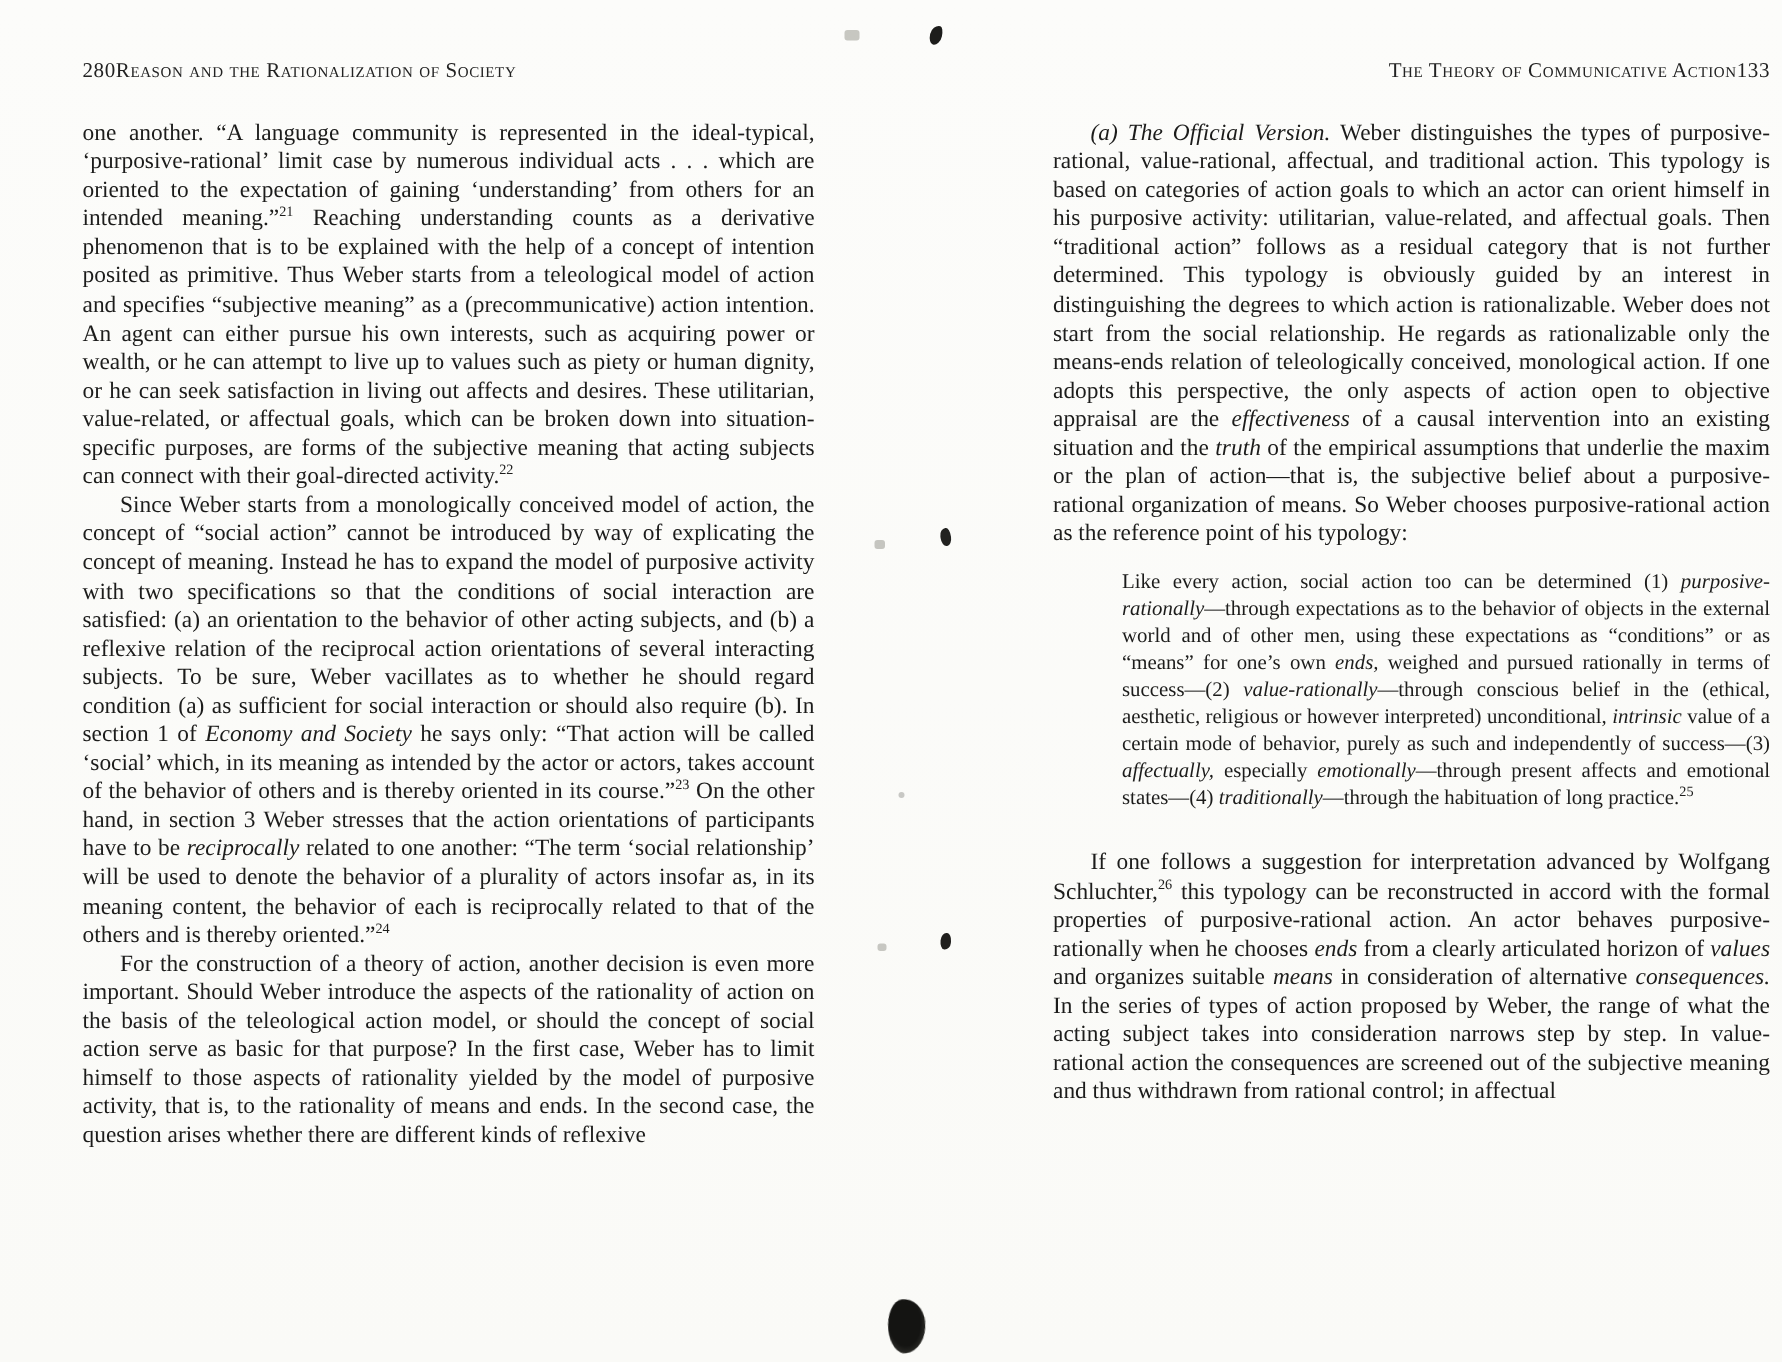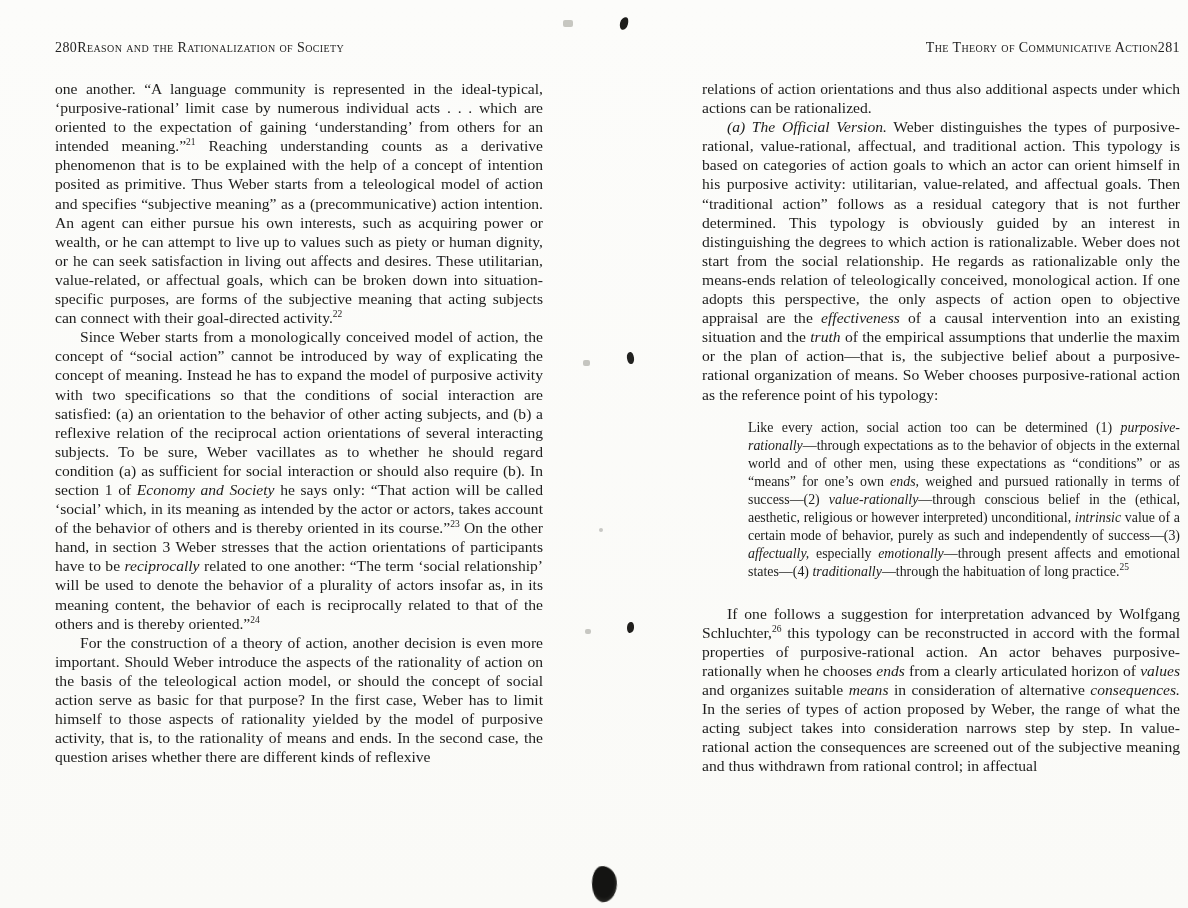--- a/index.html
+++ b/index.html
@@ -78,24 +78,23 @@
     <div class="column">
         <p class="para">one another. “A language community is represented in the ideal-typical, ‘purposive-rational’ limit case by numerous individual acts . . . which are oriented to the expectation of gaining ‘understanding’ from others for an intended meaning.”<sup>21</sup> Reaching understanding counts as a derivative phenomenon that is to be explained with the help of a concept of intention posited as primitive. Thus Weber starts from a teleological model of action and specifies “subjective meaning” as a (precommunicative) action intention. An agent can either pursue his own interests, such as acquiring power or wealth, or he can attempt to live up to values such as piety or human dignity, or he can seek satisfaction in living out affects and desires. These utilitarian, value-related, or affectual goals, which can be broken down into situation-specific purposes, are forms of the subjective meaning that acting subjects can connect with their goal-directed activity.<sup>22</sup></p>
         <p class="para indent">Since Weber starts from a monologically conceived model of action, the concept of “social action” cannot be introduced by way of explicating the concept of meaning. Instead he has to expand the model of purposive activity with two specifications so that the conditions of social interaction are satisfied: (a) an orientation to the behavior of other acting subjects, and (b) a reflexive relation of the reciprocal action orientations of several interacting subjects. To be sure, Weber vacillates as to whether he should regard condition (a) as sufficient for social interaction or should also require (b). In section 1 of <i>Economy and Society</i> he says only: “That action will be called ‘social’ which, in its meaning as intended by the actor or actors, takes account of the behavior of others and is thereby oriented in its course.”<sup>23</sup> On the other hand, in section 3 Weber stresses that the action orientations of participants have to be <i>reciprocally</i> related to one another: “The term ‘social relationship’ will be used to denote the behavior of a plurality of actors insofar as, in its meaning content, the behavior of each is reciprocally related to that of the others and is thereby oriented.”<sup>24</sup></p>
         <p class="para indent">For the construction of a theory of action, another decision is even more important. Should Weber introduce the aspects of the rationality of action on the basis of the teleological action model, or should the concept of social action serve as basic for that purpose? In the first case, Weber has to limit himself to those aspects of rationality yielded by the model of purposive activity, that is, to the rationality of means and ends. In the second case, the question arises whether there are different kinds of reflexive</p>
       </div>
   </section>
 
   <section class="page right">
     <header class="running-head">
       <span class="head-title">The Theory of Communicative Action</span>
-      <span class="pagenum">281</span>
+      <span class="pagenum">133</span>
     </header>
     <div class="column">
-        <p class="para">relations of action orientations and thus also additional aspects under which actions can be rationalized.</p>
         <p class="para indent"><i>(a) The Official Version.</i> Weber distinguishes the types of purposive-rational, value-rational, affectual, and traditional action. This typology is based on categories of action goals to which an actor can orient himself in his purposive activity: utilitarian, value-related, and affectual goals. Then “traditional action” follows as a residual category that is not further determined. This typology is obviously guided by an interest in distinguishing the degrees to which action is rationalizable. Weber does not start from the social relationship. He regards as rationalizable only the means-ends relation of teleologically conceived, monological action. If one adopts this perspective, the only aspects of action open to objective appraisal are the <i>effectiveness</i> of a causal intervention into an existing situation and the <i>truth</i> of the empirical assumptions that underlie the maxim or the plan of action—that is, the subjective belief about a purposive-rational organization of means. So Weber chooses purposive-rational action as the reference point of his typology:</p>
         <p class="para quote">Like every action, social action too can be determined (1) <i>purposive-rationally</i>—through expectations as to the behavior of objects in the external world and of other men, using these expectations as “conditions” or as “means” for one’s own <i>ends,</i> weighed and pursued rationally in terms of success—(2) <i>value-rationally</i>—through conscious belief in the (ethical, aesthetic, religious or however interpreted) unconditional, <i>intrinsic</i> value of a certain mode of behavior, purely as such and independently of success—(3) <i>affectually,</i> especially <i>emotionally</i>—through present affects and emotional states—(4) <i>traditionally</i>—through the habituation of long practice.<sup>25</sup></p>
         <p class="para indent">If one follows a suggestion for interpretation advanced by Wolfgang Schluchter,<sup>26</sup> this typology can be reconstructed in accord with the formal properties of purposive-rational action. An actor behaves purposive-rationally when he chooses <i>ends</i> from a clearly articulated horizon of <i>values</i> and organizes suitable <i>means</i> in consideration of alternative <i>consequences.</i> In the series of types of action proposed by Weber, the range of what the acting subject takes into consideration narrows step by step. In value-rational action the consequences are screened out of the subjective meaning and thus withdrawn from rational control; in affectual</p>
       </div>
   </section>
 
   <div class="artifact a1"></div>
   <div class="artifact a1b"></div>
   <div class="artifact a2"></div>
   <div class="artifact a2b"></div>

